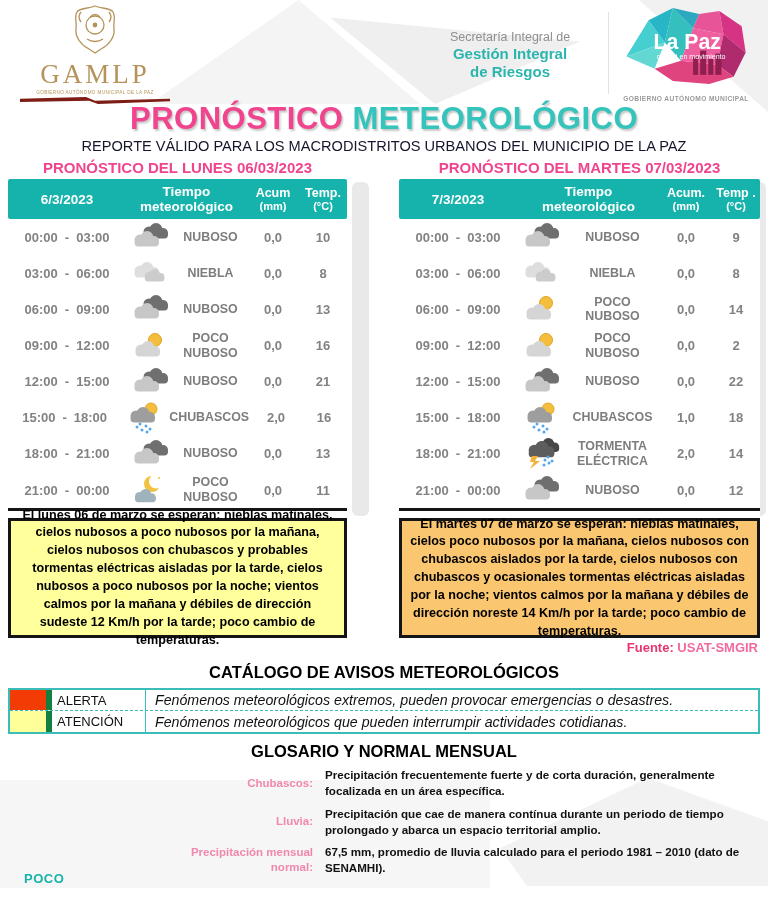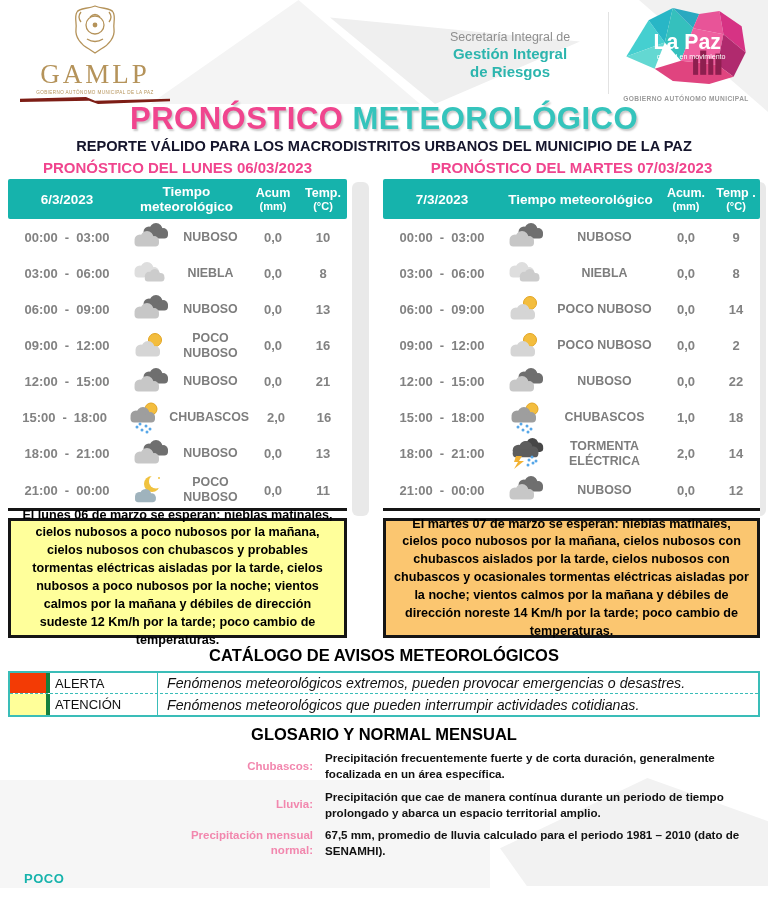--- a/index.html
+++ b/index.html
@@ -16,24 +16,24 @@
   .secretaria { position: absolute; left: 418px; top: 30px; width: 184px; text-align: center; line-height: 1.2; }
   .sec-l1 { font-size: 12.5px; color: #8f8f8f; }
   .sec-l2, .sec-l3 { font-size: 15px; font-weight: bold; color: #2cb5ae; }
   .vsep { position: absolute; left: 608px; top: 12px; width: 1px; height: 82px; background: #e2e2e2; }
   .lapaz { position: absolute; left: 618px; top: 4px; width: 136px; text-align: center; }
   .lapaz-cap { font-size: 6.6px; font-weight: bold; color: #9a9a9a; letter-spacing: .4px; margin-top: 1px; white-space: nowrap; }
 
   
   .main-title { position: relative; z-index: 1; text-align: center; font-size: 31px; font-weight: bold; letter-spacing: .5px; line-height: 1.1; text-shadow: 1.5px 2px 2px rgba(0,0,0,.22); }
   .mt-pink { color: #f0458e; } .mt-teal { color: #35c4bc; }
-  .report-subtitle { position: relative; z-index: 1; text-align: center; font-size: 14.6px; font-weight: bold; color: #15152c; margin: 2px 0 5px; }
+  .report-subtitle { position: relative; z-index: 1; text-align: center; font-size: 14.6px; font-weight: normal; color: #15152c; margin: 2px 0 5px; }
 
   
-  .forecast-wrap { position: relative; z-index: 1; display: flex; padding: 0 8px; gap: 36px; }
+  .forecast-wrap { position: relative; z-index: 1; display: flex; padding: 0 8px; gap: 52px; }
   .fc-col { background: #fff; }
   .fc-col0 { width: 339px; } .fc-col1 { width: 377px; }
   .fc-title { color: #f0458e; font-weight: bold; font-size: 15px; text-align: center; margin-bottom: 3px; white-space: nowrap; }
   .fc-head { display: flex; background: #16b3ac; color: #fff; font-weight: bold; height: 40px; align-items: center; border-radius: 2px; }
   .c-time { width: 118px; text-align: center; font-size: 13.5px; }
   .c-weather { flex: 1; text-align: center; font-size: 13.5px; }
   .c-num { width: 52px; text-align: center; font-size: 12.5px; line-height: 1.15; }
   .c-sub { font-size: 11px; font-weight: bold; }
   .fc-body { height: 292px; display: flex; flex-direction: column; border-bottom: 3px solid #151515; }
   .fc-row { flex: 1; display: flex; align-items: center; }
@@ -48,21 +48,21 @@
   .fuente { position: relative; z-index: 1; text-align: right; padding-right: 10px; font-size: 13px; font-weight: bold; margin-top: 2px; }
   .fuente-label { color: #e8356d; } .fuente-value { color: #f2699f; }
 
   
   .catalog { position: relative; z-index: 1; margin-top: 2px; }
   .section-title { text-align: center; font-weight: bold; font-size: 16.5px; color: #000; margin: 8px 0 6px; }
   .catalog-table { margin: 0 8px; border: 2px solid #3abdb8; }
   .cat-row { display: flex; align-items: stretch; border-bottom: 1px dashed #3abdb8; height: 21px; }
   .cat-row:last-child { border-bottom: none; }
   .cat-swatch { width: 36px; }
-  .cat-name { width: 112px; border-left: 4px solid #15803d; border-right: 1px solid #3abdb8; display: flex; align-items: center; padding-left: 5px; font-size: 13px; color: #111; }
+  .cat-name { width: 100px; border-left: 6px solid #15803d; border-right: 1px solid #3abdb8; display: flex; align-items: center; padding-left: 5px; font-size: 13px; color: #111; }
   .cat-desc { flex: 1; display: flex; align-items: center; padding-left: 9px; font-style: italic; font-size: 14.2px; color: #111; font-weight: 500; }
 
   
   .glossary { position: relative; z-index: 1; margin-top: 8px; }
   .gl-entry { display: flex; margin-bottom: 6px; align-items: center; }
   .gl-term { width: 325px; text-align: right; padding-right: 12px; color: #f287ae; font-weight: bold; font-size: 11.5px; line-height: 1.3; }
   .gl-term span { display: inline-block; max-width: 150px; }
   .gl-def { flex: 1; padding-right: 24px; color: #111; font-weight: bold; font-size: 11.6px; line-height: 1.4; }
   .footer-initials { position: absolute; left: 24px; bottom: 16px; color: #16b3ac; font-weight: bold; font-size: 13px; letter-spacing: .5px; z-index: 2; }
 </style>
@@ -633,20 +633,24 @@
               <div class="fc-cond">NUBOSO</div>
               <div class="fc-acum">0,0</div>
               <div class="fc-temp">12</div>
             </div>
           </div>
       </div>
       <div class="summary" style="background: rgb(251, 198, 112);">El martes 07 de marzo se esperan: nieblas matinales, cielos poco nubosos por la mañana, cielos nubosos con chubascos aislados por la tarde, cielos nubosos con chubascos y ocasionales tormentas eléctricas aisladas por la noche; vientos calmos por la mañana y débiles de dirección noreste 14 Km/h por la tarde; poco cambio de temperaturas.</div>
     </div>
   </section>
 
+  <div class="fuente">
+    <span class="fuente-label">Fuente:</span>
+    <span class="fuente-value">USAT-SMGIR</span>
+  </div>
 
   <section class="catalog">
     <div class="section-title">CATÁLOGO DE AVISOS METEOROLÓGICOS</div>
     <div class="catalog-table">
         <div class="cat-row">
           <div class="cat-swatch" style="background:#f33b05"></div>
           <div class="cat-name">ALERTA</div>
           <div class="cat-desc">Fenómenos meteorológicos extremos, pueden provocar emergencias o desastres.</div>
         </div>
         <div class="cat-row">

